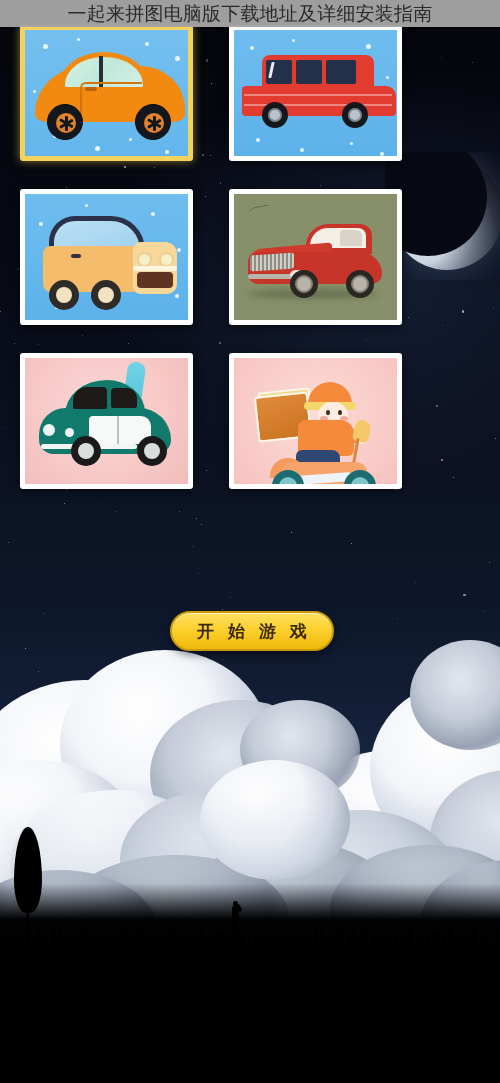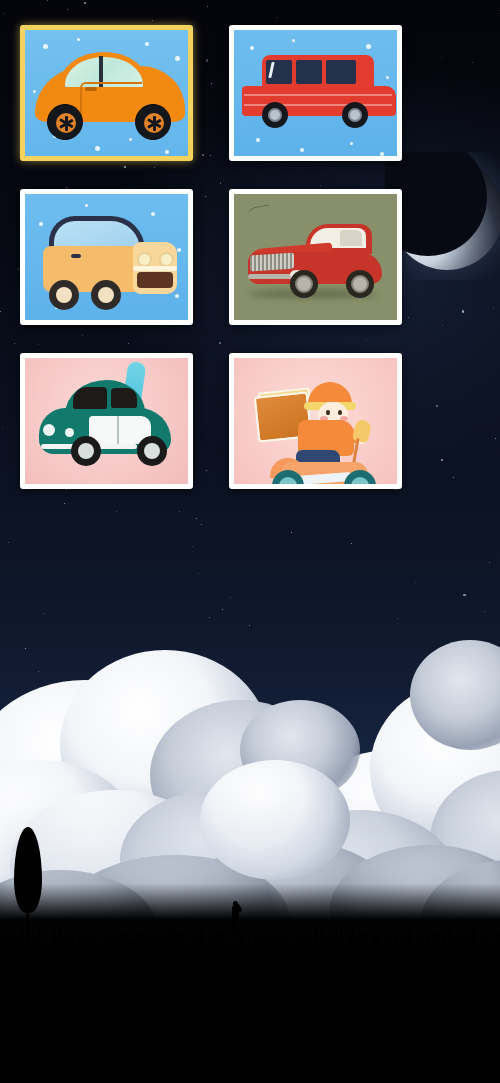--- a/index.html
+++ b/index.html
@@ -923,20 +923,23 @@
   </div>
 
   <div class="person">
     <div class="p-head"></div>
     <div class="p-body"></div>
     <div class="p-arm"></div>
     <div class="p-leg1"></div>
     <div class="p-leg2"></div>
   </div>
 
+  <div class="title-bar">
+    <span class="t">一起来拼图电脑版下载地址及详细安装指南</span>
+  </div>
 
   <div class="grid">
 
     <div class="card selected">
       <div class="scene bg-blue">
         <div class="snow" style="left:18px;top:14px;width:5px;height:5px;"></div>
         <div class="snow" style="left:52px;top:8px;width:3px;height:3px;"></div>
         <div class="snow" style="left:120px;top:12px;width:4px;height:4px;"></div>
         <div class="snow" style="left:150px;top:26px;width:5px;height:5px;"></div>
         <div class="snow" style="left:28px;top:104px;width:4px;height:4px;"></div>
@@ -1086,14 +1089,17 @@
           </div>
         <div class="s-wheel" style="left:110px;">
             <div class="s-wheel-in"></div>
           </div>
       </div>
     </div>
 
   </div>
 
 
+  <div class="start-btn">
+    <span class="lbl">开 始 游 戏</span>
+  </div>
 
 </div>
 
 </body></html>

